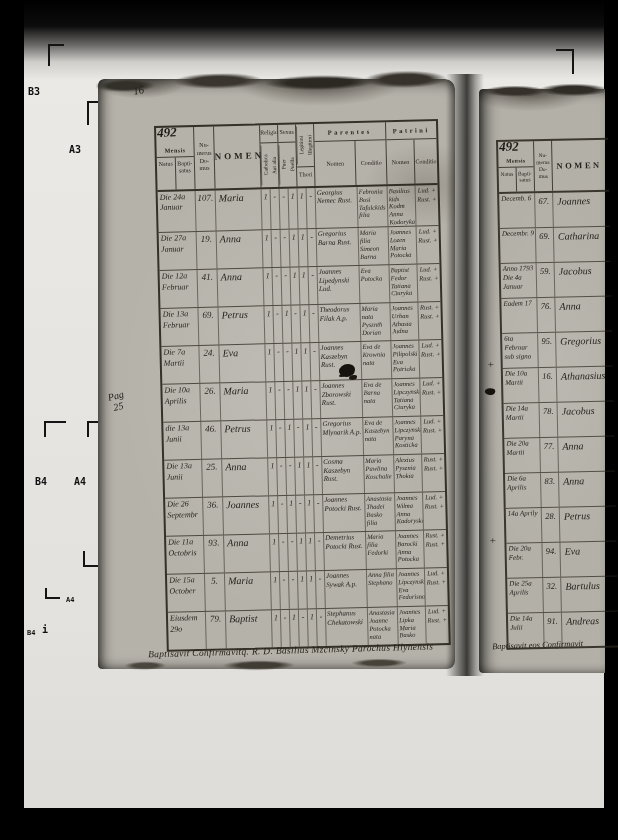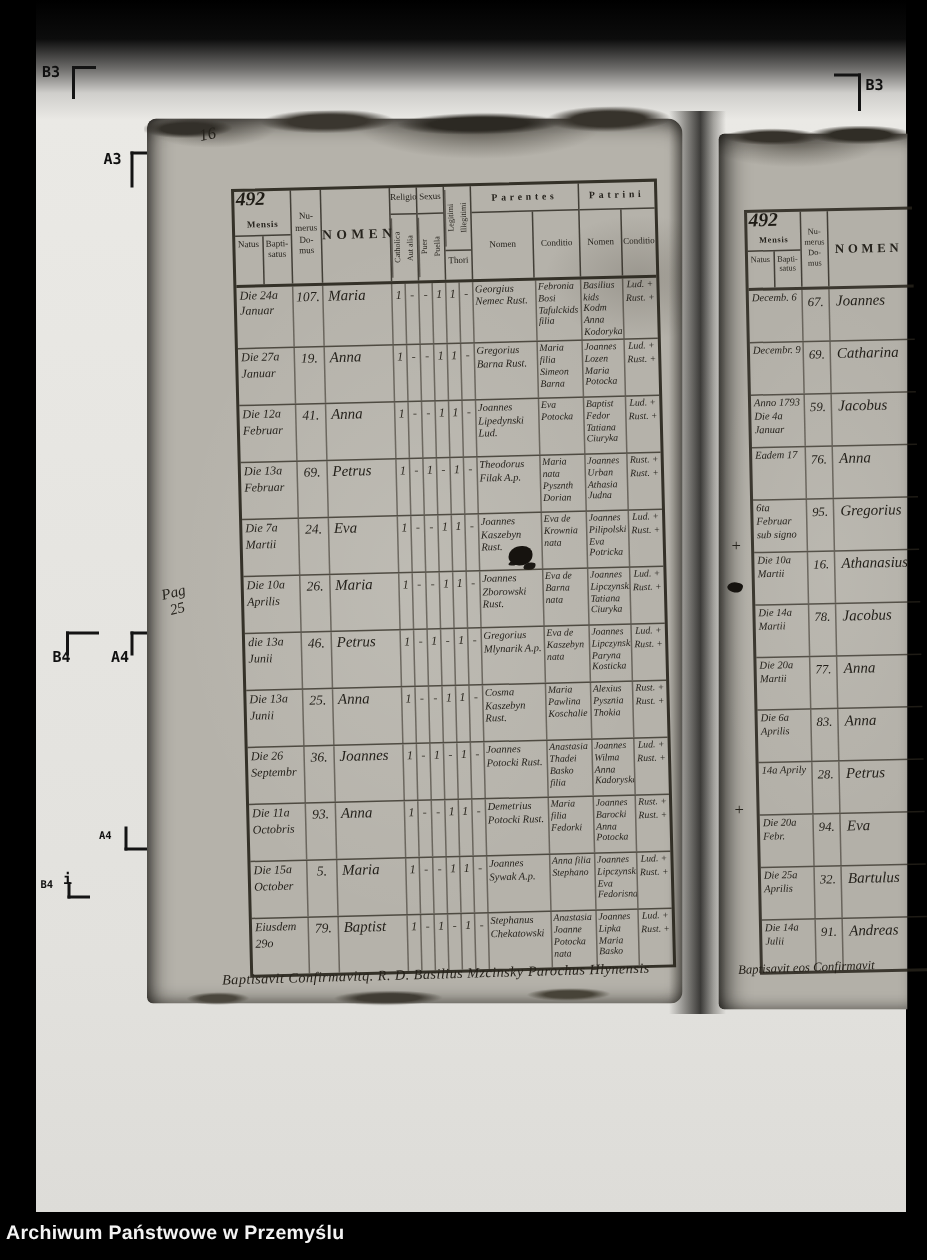--- a/index.html
+++ b/index.html
@@ -3,21 +3,21 @@
 <meta charset="utf-8">
 <style>
   html,body{margin:0;padding:0;background:#000;}
   .shot{position:relative;width:618px;height:840px;background:#000;overflow:hidden;
         font-family:"Liberation Sans",sans-serif;}
   
   .scan{position:absolute;left:24px;top:0;width:580px;height:808px;
         background:linear-gradient(180deg,#000 0px,#0c0c0c 26px,#6f6e6c 46px,#cfcecb 62px,
                    #eae9e5 80px,#e7e6e2 300px,#e2e1dd 640px,#dddcd8 808px);}
   
-  .mlabel{position:absolute;color:#101010;font:700 10px "DejaVu Sans Mono",monospace;letter-spacing:0;}
+  .mlabel{position:absolute;color:#101010;font:700 10px "DejaVu Sans Mono",monospace;letter-spacing:0;margin-top:43px;}
   .mlabel.sm{font-size:7px;}
   .bracket{position:absolute;}
   .bracket.tl{border-top:2px solid #141414;border-left:2px solid #141414;}
   .bracket.tr{border-top:2px solid #141414;border-right:2px solid #141414;}
   .bracket.bl{border-bottom:2px solid #141414;border-left:2px solid #141414;}
   
   .page-left{position:absolute;left:98px;top:79px;width:357px;height:590px;
     background-color:#b5b2aa;border-radius:6px 10px 8px 4px;
     background-image:
       radial-gradient(ellipse 130px 34px at 62% 1%, rgba(48,44,36,.6), transparent 62%),
@@ -482,14 +482,13 @@
         </div>
         <div class="rrow">
           <div class="cell rc-date">Die 14a Julii</div>
           <div class="cell rc-num">91.</div>
           <div class="cell rc-nom">Andreas</div>
         </div>
       </div>
   </div>
   <div class="fnote right">Baptisavit eos Confirmavit</div>
 
-  <div class="caption">Archiwum Państwowe w Przemyślu</div>
 </div>
 
 </body></html>

